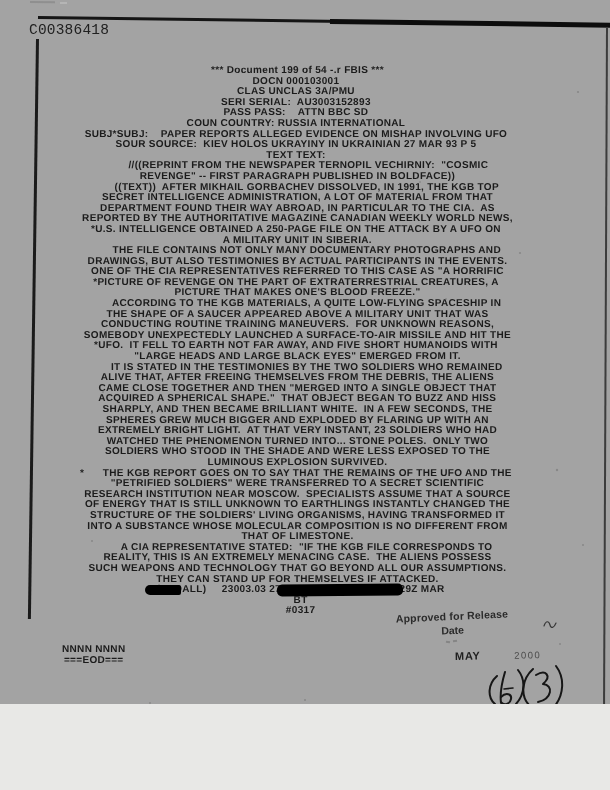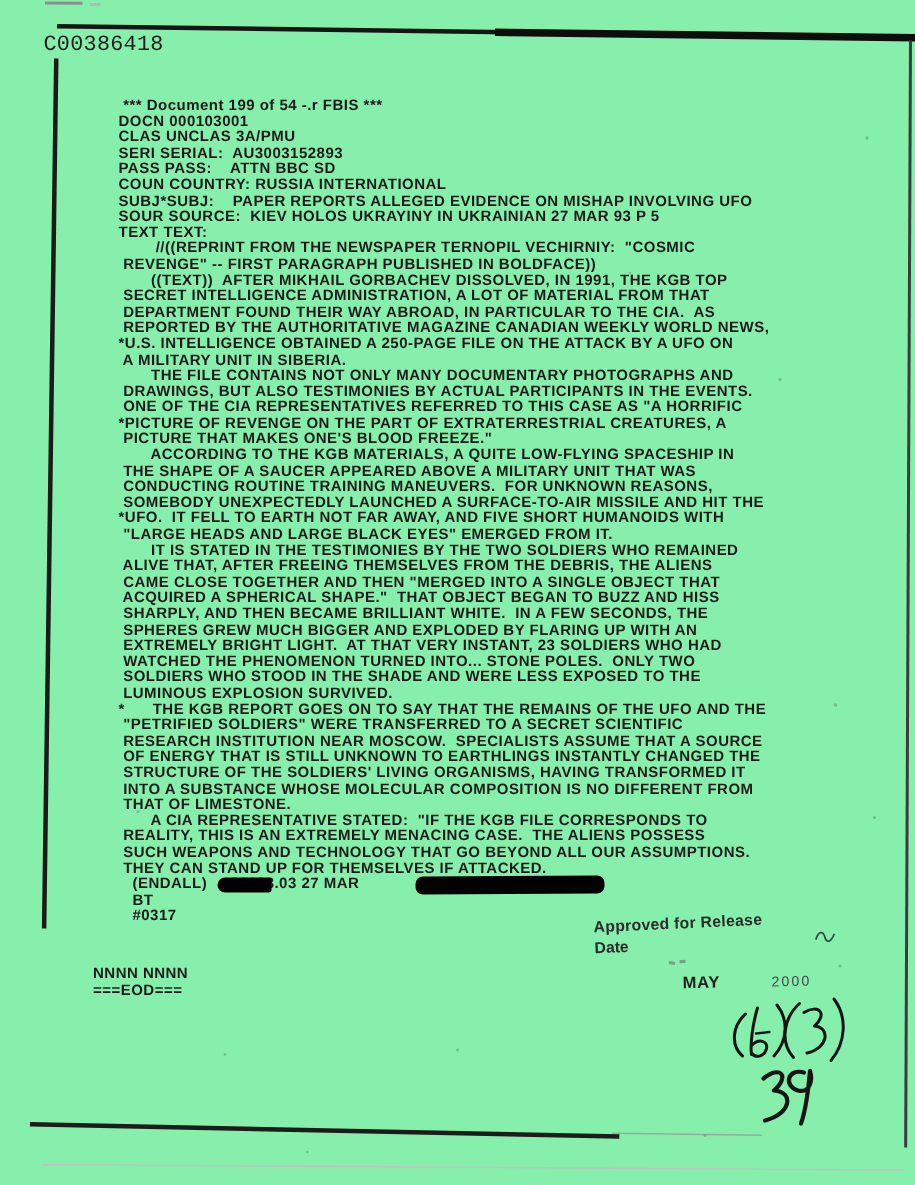--- a/index.html
+++ b/index.html
@@ -1,19 +1,20 @@
 <!DOCTYPE html>
 <html><head>
 <meta charset="utf-8">
 <style>
   html,body{margin:0;padding:0;background:#e8e8e6;}
   #sheet{
-    position:relative;width:610px;height:790px;margin:0;
-    background:#86efac;overflow:hidden;
+    position:relative;width:610px;height:704px;margin:0;
+    background:#a3a3a3;overflow:hidden;
     font-family:"Liberation Mono","DejaVu Sans Mono",monospace;
+    text-align:center;
   }
   
   .scanline{position:absolute;transform-origin:left top;}
   #topline1{left:38px;top:15.5px;width:572px;height:3px;background:#151515;transform:rotate(0.75deg);}
   #topline2{left:330px;top:19.3px;width:281px;height:5px;background:#0d0d0d;transform:rotate(0.75deg);}
   #leftline{left:35.5px;top:39px;width:3.2px;height:580px;background:#1a1a1a;transform:rotate(0.8deg);}
   #rightline{left:606px;top:27px;width:1.8px;height:738px;background:#3c3c3c;transform:rotate(0.25deg);}
   #botline1{left:20px;top:747.5px;width:393px;height:2.8px;background:#1c1c1c;transform:rotate(1.2deg);}
   #botline2{left:408px;top:755px;width:100px;height:1.4px;background:#9a9a9a;opacity:.8;transform:rotate(0.8deg);}
   #botline3{left:28px;top:776px;width:575px;height:1.3px;background:#c2c2c2;transform:rotate(0.35deg);}

